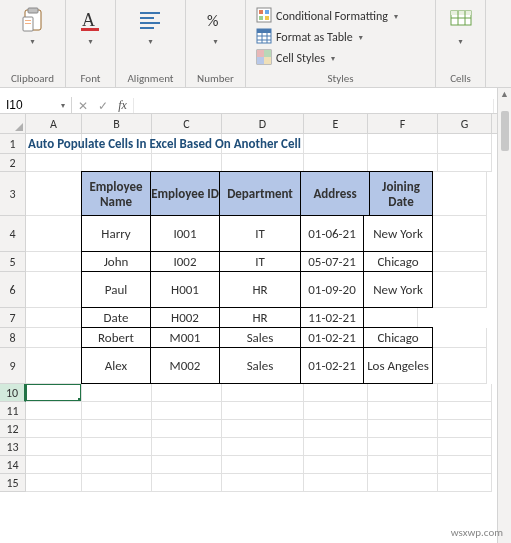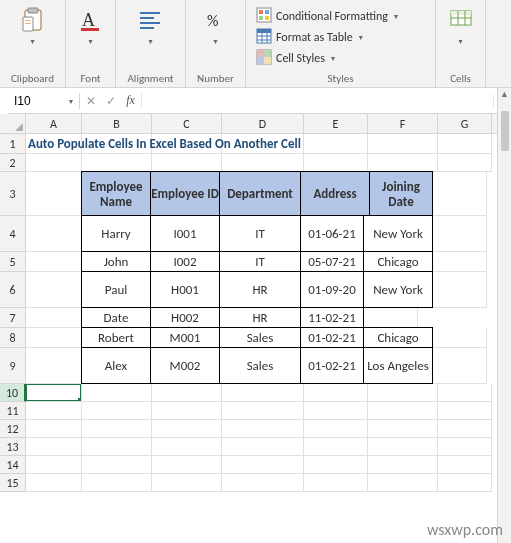--- a/index.html
+++ b/index.html
@@ -76,25 +76,24 @@
     color: #333;
     cursor: pointer;
   }
   .style-item .caret {
     font-size: 8px; color: #666; margin-left: 2px;
   }
 
   
   .formula-row {
     display: flex;
-    align-items: center;
+    align-items: flex-end;
     border-bottom: 1px solid #d4d4d4;
     height: 26px;
     background: #fff;
-    margin-left: 8px;
   }
   .name-box {
     width: 72px;
     border-right: 1px solid #d4d4d4;
     display: flex;
     align-items: center;
     padding: 0 4px;
     position: relative;
   }
   .name-box input {
@@ -243,21 +242,21 @@
     position: absolute;
     right: -3px; bottom: -3px;
     width: 6px; height: 6px;
     background: #217346;
   }
 
   .watermark {
     position: absolute;
     right: 8px;
     bottom: 4px;
-    font-size: 16px;
+    font-size: 11px;
     color: #888;
   }
   .scroll-right {
     position: absolute;
     top: 88px; right: 0; bottom: 0;
     width: 14px;
     background: #f3f2f1;
     border-left: 1px solid #d4d4d4;
     display: flex; flex-direction: column; align-items: center;
   }

